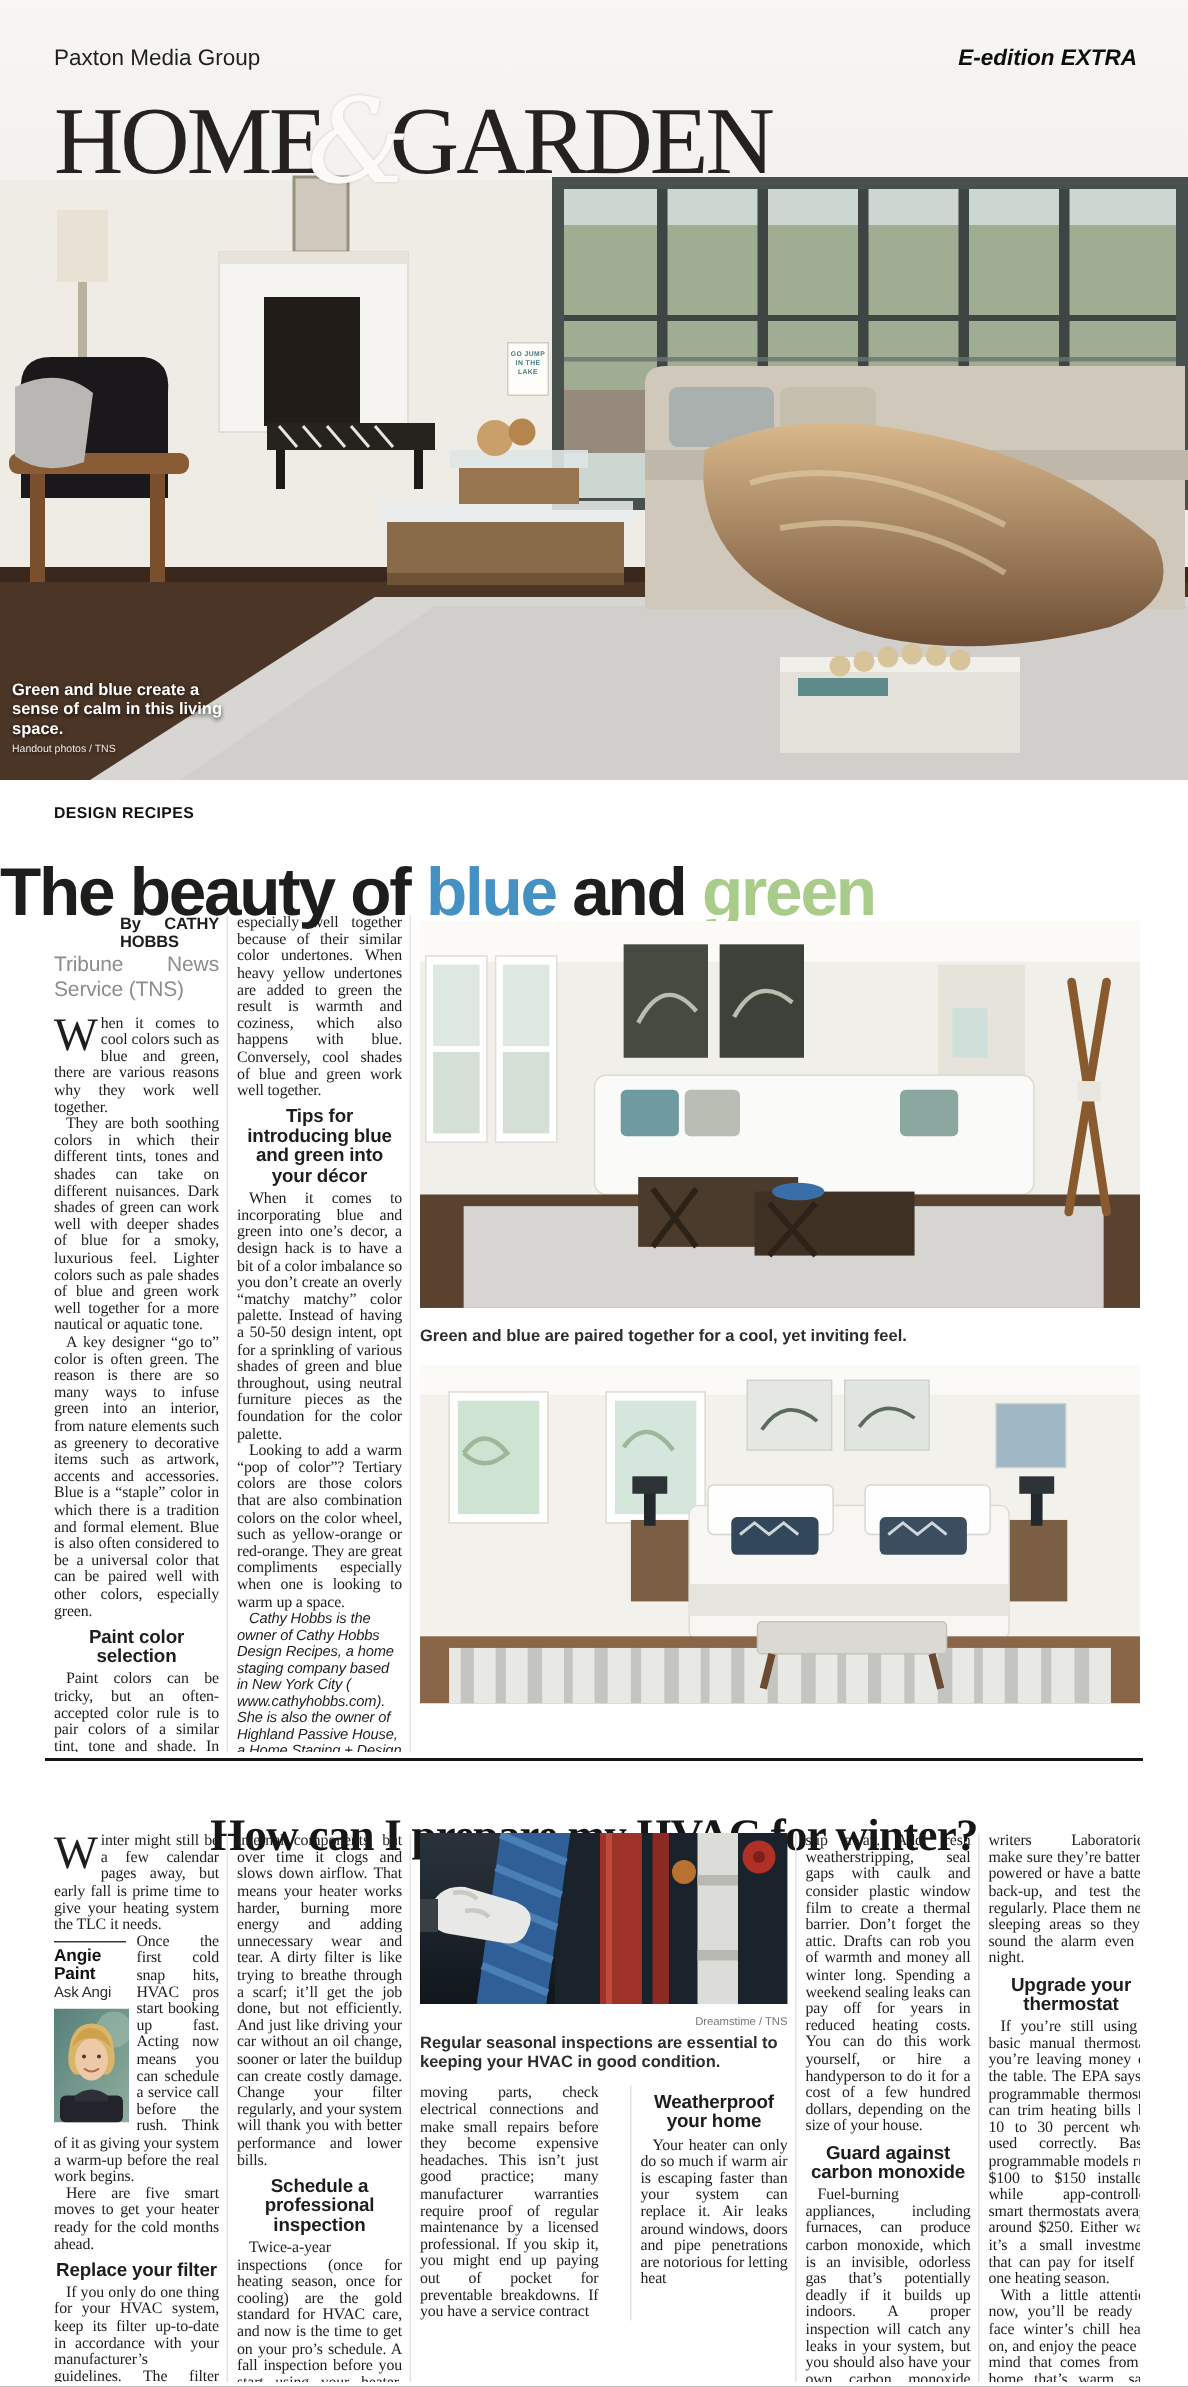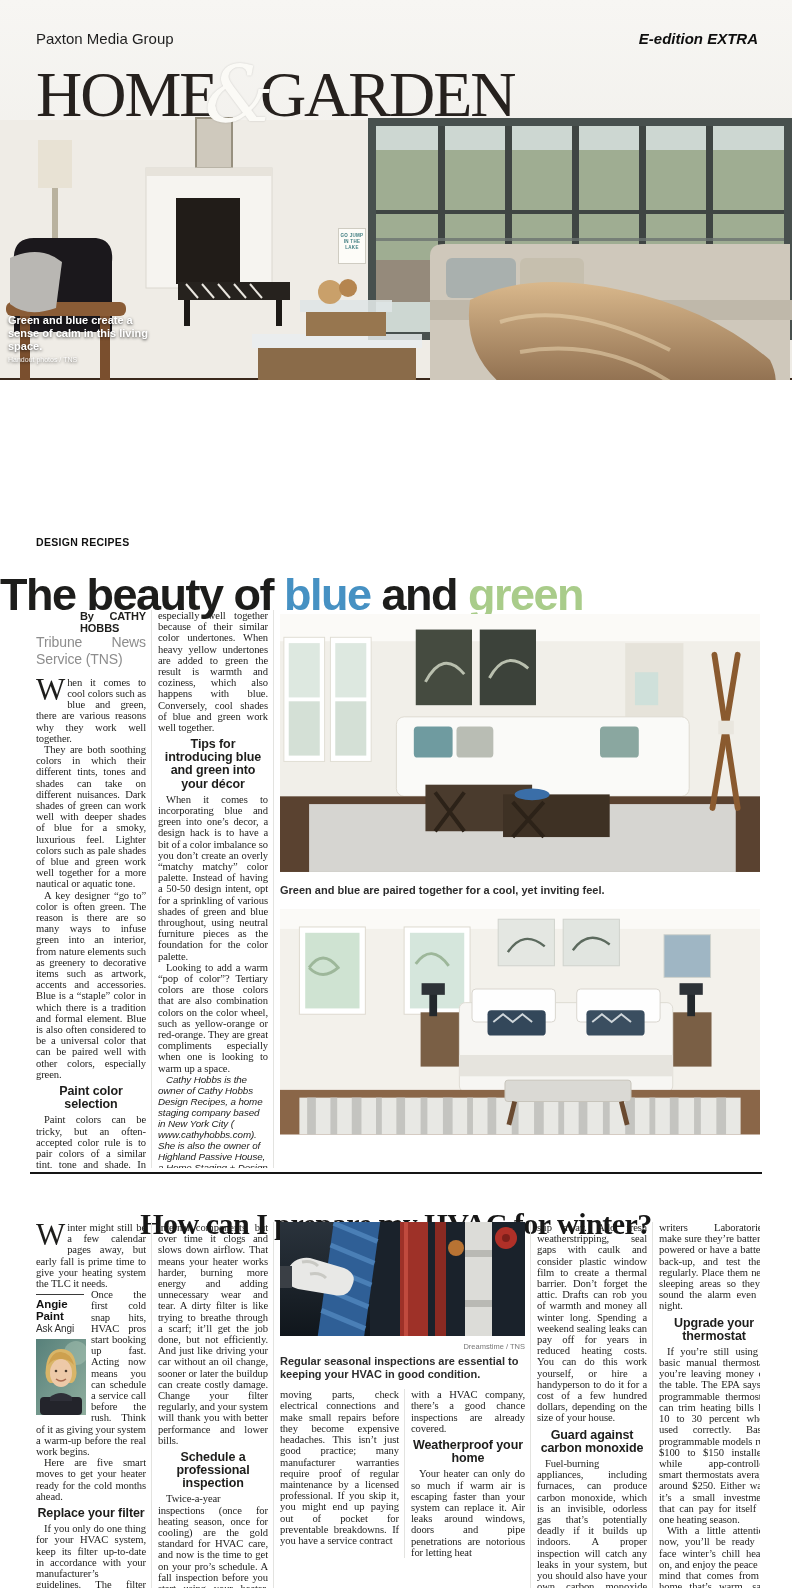--- a/index.html
+++ b/index.html
@@ -1,19 +1,19 @@
 <!DOCTYPE html>
 <html lang="en"><head>
 <meta charset="utf-8">
 <style>
   html,body{margin:0;padding:0;background:#888;}
   .page{position:relative;width:792px;height:1591px;margin:0 auto;background:#fff;
         font-family:"Liberation Serif",serif;color:#1d1d1b;overflow:hidden;}
   
-  .hero{position:absolute;top:0;left:0;width:792px;height:380px;overflow:hidden;}
+  .hero{position:absolute;top:0;left:0;width:792px;height:520px;overflow:hidden;}
   .hero svg{display:block;}
   .topbar{position:absolute;top:30px;left:36px;right:34px;display:flex;justify-content:space-between;
           font-family:"Liberation Sans",sans-serif;}
   .publisher{font-size:15px;color:#1f1f1f;}
   .edition{font-size:15px;font-weight:bold;font-style:italic;color:#0e0e0e;}
   .masthead{position:absolute;top:50px;left:36px;font-size:64px;line-height:1;color:#26211e;
             letter-spacing:-2px;white-space:nowrap;}
   .masthead .amp{font-family:"DejaVu Serif",serif;font-style:italic;font-size:78px;color:#fbfaf6;
                  margin:0 -12px;position:relative;top:6px;z-index:2;text-shadow:0 0 2px rgba(0,0,0,.18);}
   .hero-caption{position:absolute;left:8px;bottom:16px;width:150px;color:#fff;
@@ -50,21 +50,21 @@
   
   .rule{position:absolute;top:1172px;left:30px;width:732px;border-top:2px solid #151515;}
   .hvac-head{position:absolute;top:1182px;left:0;width:792px;text-align:center;
              font-family:"Liberation Serif",serif;font-size:30px;letter-spacing:-.5px;color:#161616;}
   .hvac-grid{position:absolute;top:1222px;left:36px;width:724px;height:366px;display:flex;overflow:hidden;}
   .hc{width:110px;flex:none;}
   .hc + .hc, .hmid, .hc5, .hc6{border-left:1px solid #e3e3e0;padding-left:6px;margin-left:5px;box-sizing:border-box;}
   .hc2{width:117px;flex:none;}
   .hmid{width:252px;flex:none;}
   .hc5,.hc6{width:117px;flex:none;}
-  .twocol{display:flex;margin-top:4px;}
+  .twocol{display:flex;margin-top:4px;gap:16px;}
   .tc1{width:119px;flex:none;}
   .tc2{flex:1;border-left:1px solid #e3e3e0;padding-left:6px;margin-left:5px;box-sizing:border-box;}
   .angie{float:left;width:50px;margin:3px 5px 2px 0;font-family:"Liberation Sans",sans-serif;}
   .angie .arule{border-top:1px solid #3a3a3a;width:48px;margin:2px 0 3px;}
   .angie .aname{font-weight:bold;font-size:11.5px;line-height:1.05;color:#111;}
   .angie .acol{font-size:10px;color:#2e2e2e;margin-top:1px;}
   .angie svg{display:block;margin-top:4px;}
 </style>
 </head>
 <body>
@@ -357,21 +357,20 @@
           <rect x="0" y="44" width="12" height="22" fill="#3a3f45"></rect>
         </svg>
         <div class="credit">Dreamstime / TNS</div>
         <figcaption class="cap">Regular seasonal inspections are essential to keeping your HVAC in good condition.</figcaption>
       </figure>
       <div class="twocol">
         <div class="tc1 bt">
           <p class="ni">moving parts, check electrical connections and make small repairs before they become expensive headaches. This isn’t just good practice; many manufacturer warranties require proof of regular maintenance by a licensed professional. If you skip it, you might end up paying out of pocket for preventable breakdowns. If you have a service contract</p>
         </div>
         <div class="tc2 bt">
-          <p class="ni">with a HVAC company, there’s a good chance inspections are already covered.</p>
           <h4 class="subhead">Weatherproof your home</h4>
           <p>Your heater can only do so much if warm air is escaping faster than your system can replace it. Air leaks around windows, doors and pipe penetrations are notorious for letting heat</p>
         </div>
       </div>
     </div>
 
     <div class="hc5 bt">
       <p class="ni">slip away. Add fresh weatherstripping, seal gaps with caulk and consider plastic window film to create a thermal barrier. Don’t forget the attic. Drafts can rob you of warmth and money all winter long. Spending a weekend sealing leaks can pay off for years in reduced heating costs. You can do this work yourself, or hire a handyperson to do it for a cost of a few hundred dollars, depending on the size of your house.</p>
       <h4 class="subhead">Guard against carbon monoxide</h4>
       <p>Fuel-burning appliances, including furnaces, can produce carbon monoxide, which is an invisible, odorless gas that’s potentially deadly if it builds up indoors. A proper inspection will catch any leaks in your system, but you should also have your own carbon monoxide alarms. Look for models certified by Under-</p>

